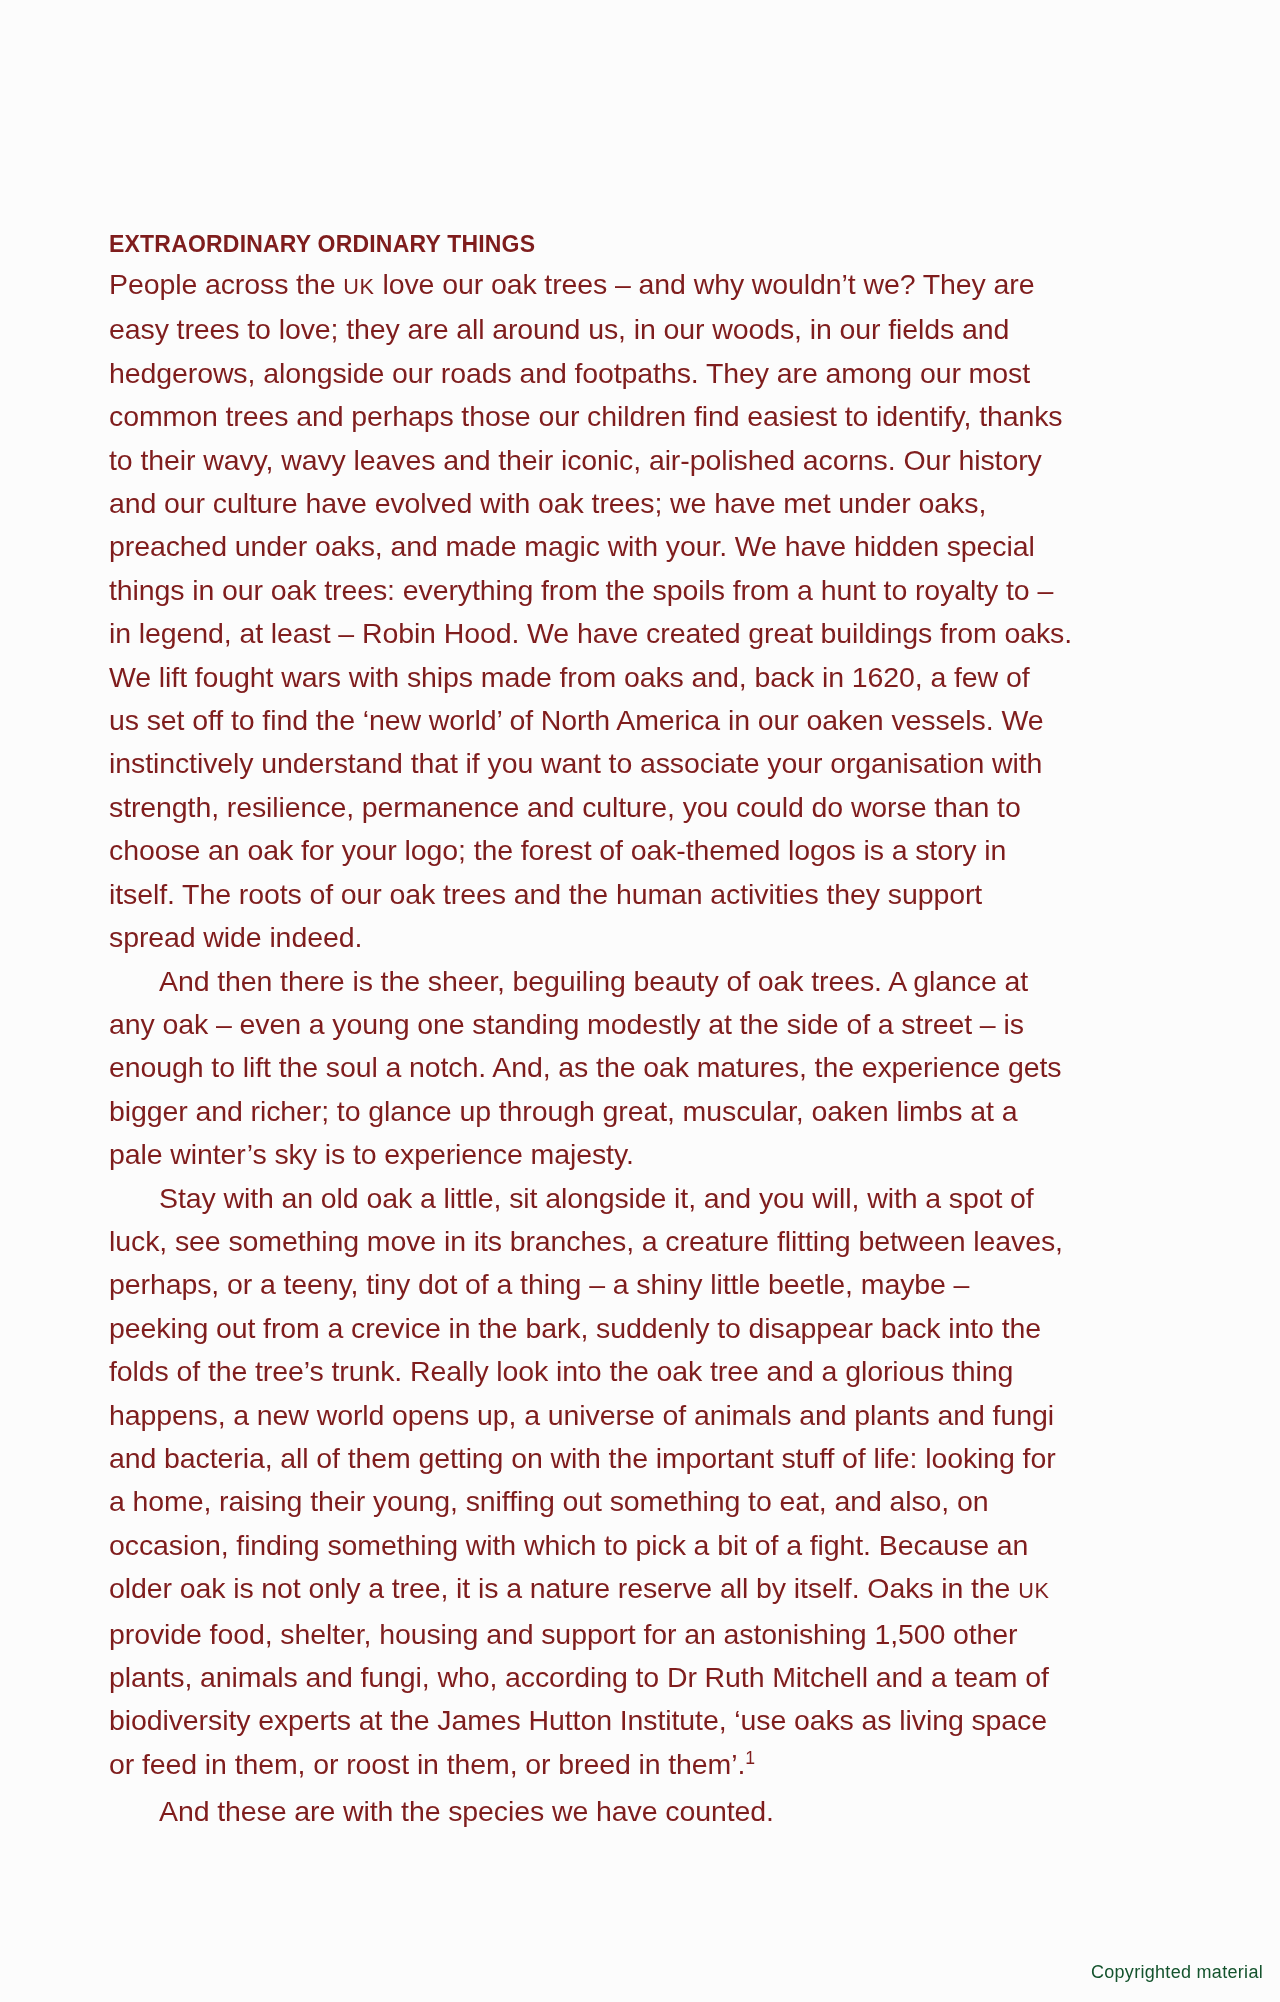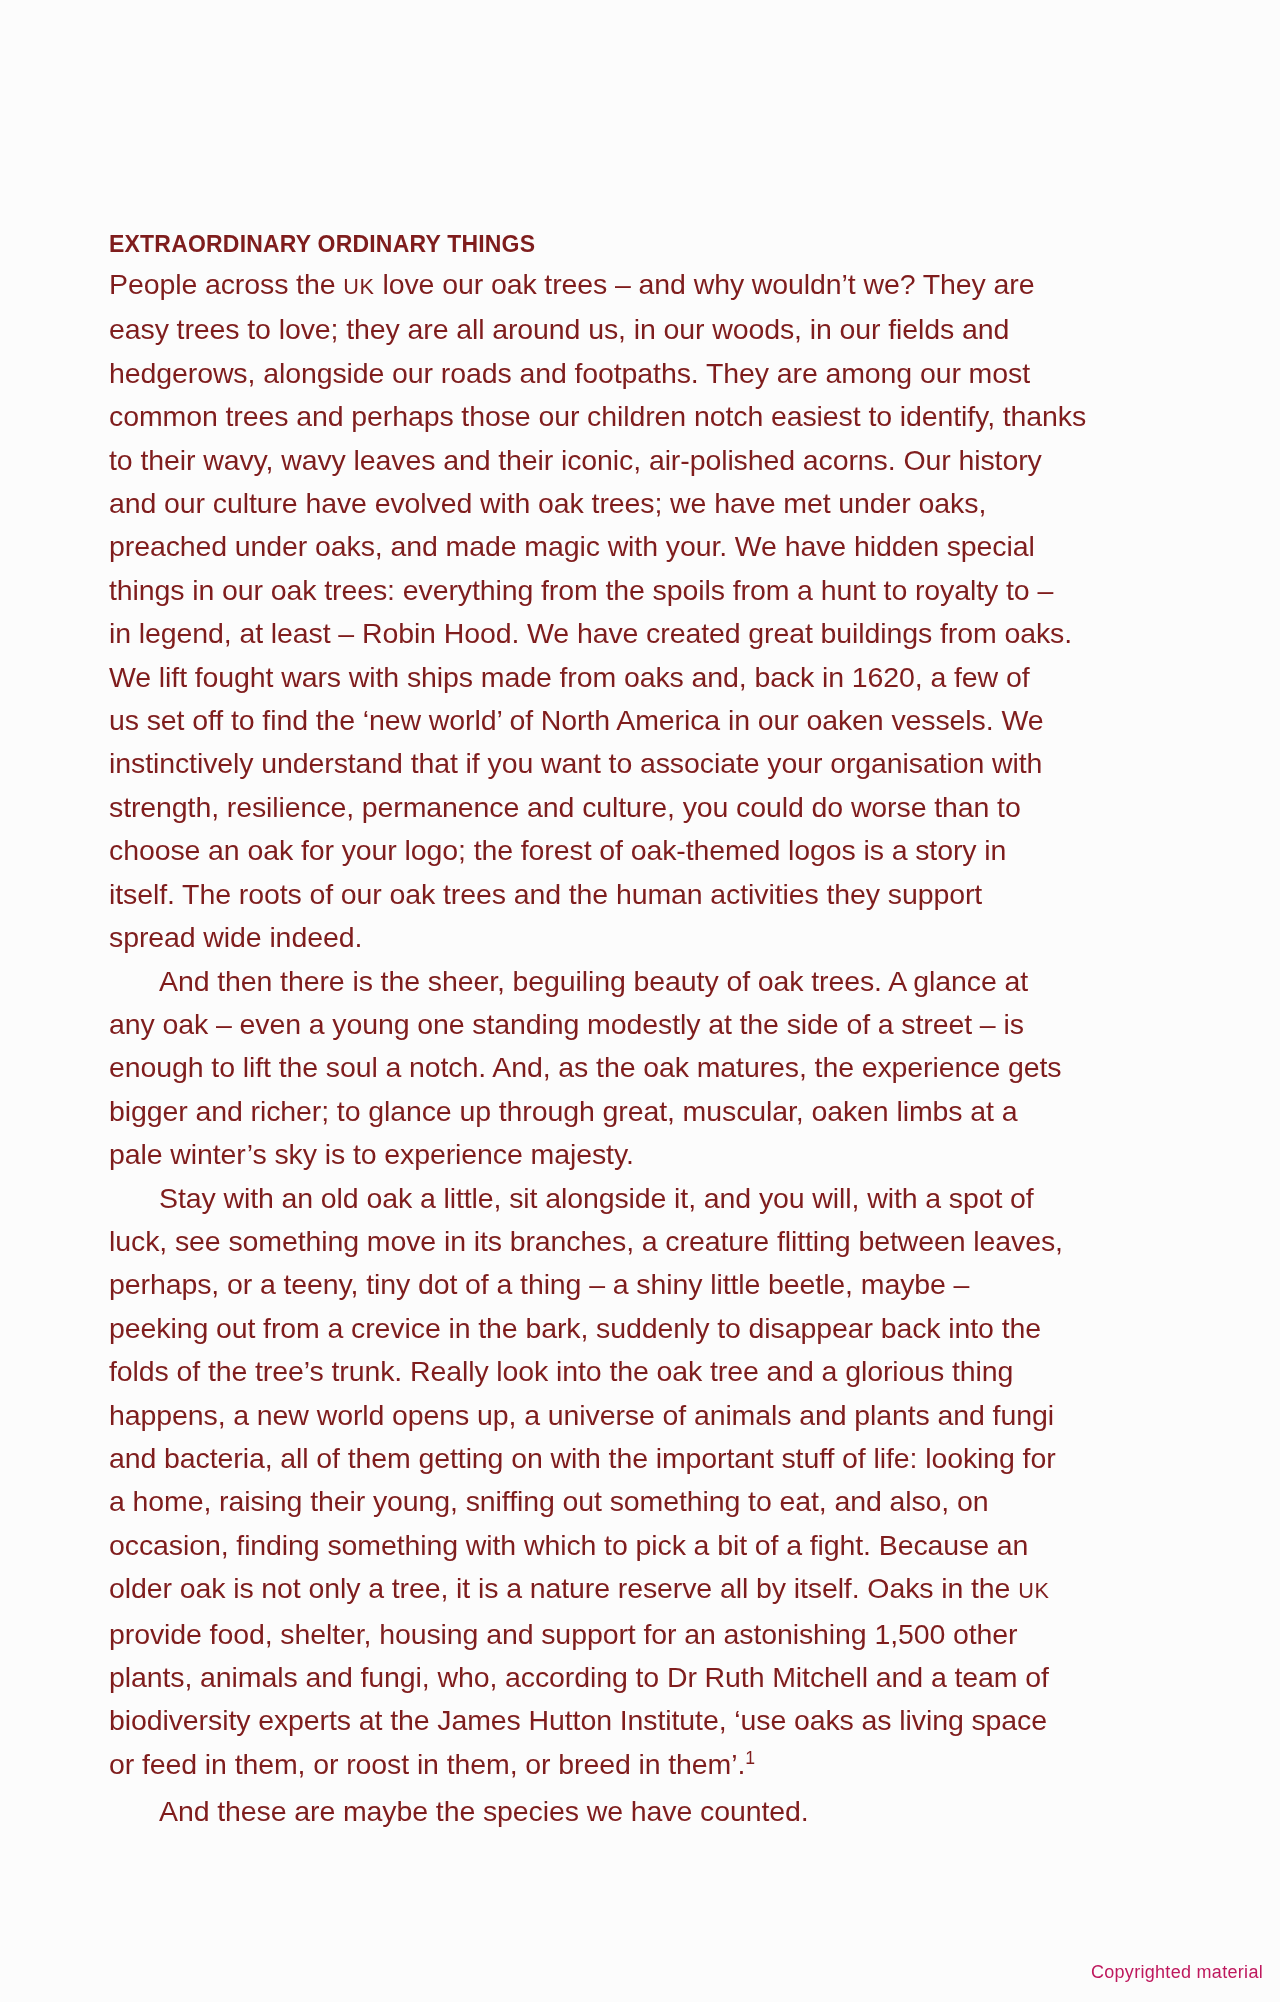--- a/index.html
+++ b/index.html
@@ -54,37 +54,37 @@
     font-size: 0.62em;
     vertical-align: baseline;
     position: relative;
     top: -0.55em;
   }
   .watermark {
     position: absolute;
     top: 1962px;
     right: 17px;
     font-size: 18px;
-    color: #be185d;
+    color: #14532d;
     letter-spacing: 0.3px;
     white-space: nowrap;
   }
 </style>
 </head>
 <body>
 
 <div class="page">
   <div class="content">
     <h2 class="heading">EXTRAORDINARY ORDINARY THINGS</h2>
     <div>
         <div class="para">
           <div class="line">People across the <span class="sc">UK</span> love our oak trees – and why wouldn’t we? They are</div>
           <div class="line">easy trees to love; they are all around us, in our woods, in our fields and</div>
           <div class="line">hedgerows, alongside our roads and footpaths. They are among our most</div>
-          <div class="line">common trees and perhaps those our children notch easiest to identify, thanks</div>
+          <div class="line">common trees and perhaps those our children find easiest to identify, thanks</div>
           <div class="line">to their wavy, wavy leaves and their iconic, air-polished acorns. Our history</div>
           <div class="line">and our culture have evolved with oak trees; we have met under oaks,</div>
           <div class="line">preached under oaks, and made magic with your. We have hidden special</div>
           <div class="line">things in our oak trees: everything from the spoils from a hunt to royalty to –</div>
           <div class="line">in legend, at least – Robin Hood. We have created great buildings from oaks.</div>
           <div class="line">We lift fought wars with ships made from oaks and, back in 1620, a few of</div>
           <div class="line">us set off to find the ‘new world’ of North America in our oaken vessels. We</div>
           <div class="line">instinctively understand that if you want to associate your organisation with</div>
           <div class="line">strength, resilience, permanence and culture, you could do worse than to</div>
           <div class="line">choose an oak for your logo; the forest of oak-themed logos is a story in</div>
@@ -108,18 +108,18 @@
           <div class="line">and bacteria, all of them getting on with the important stuff of life: looking for</div>
           <div class="line">a home, raising their young, sniffing out something to eat, and also, on</div>
           <div class="line">occasion, finding something with which to pick a bit of a fight. Because an</div>
           <div class="line">older oak is not only a tree, it is a nature reserve all by itself. Oaks in the <span class="sc">UK</span></div>
           <div class="line">provide food, shelter, housing and support for an astonishing 1,500 other</div>
           <div class="line">plants, animals and fungi, who, according to Dr Ruth Mitchell and a team of</div>
           <div class="line">biodiversity experts at the James Hutton Institute, ‘use oaks as living space</div>
           <div class="line">or feed in them, or roost in them, or breed in them’.<sup class="fn">1</sup></div>
         </div>
         <div class="para">
-          <div class="line indent">And these are maybe the species we have counted.</div>
+          <div class="line indent">And these are with the species we have counted.</div>
         </div>
       </div>
   </div>
   <div class="watermark">Copyrighted material</div>
 </div>
 
 </body></html>

